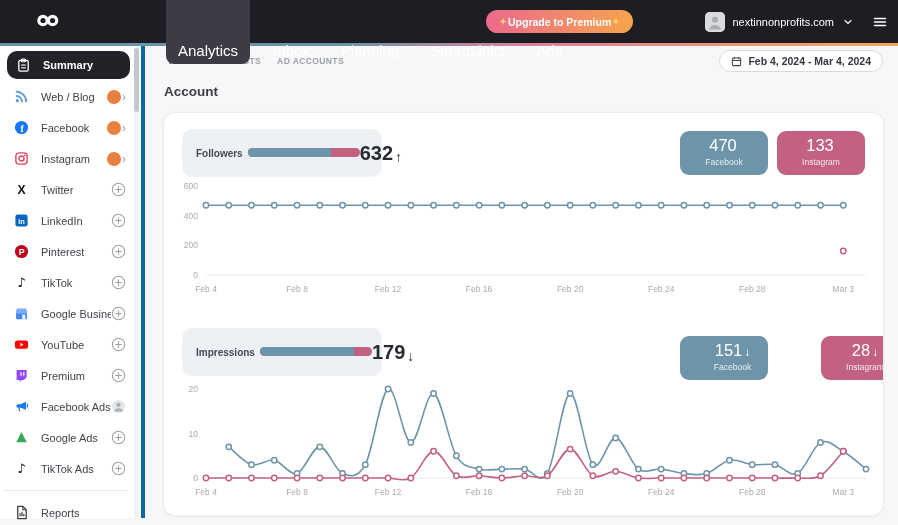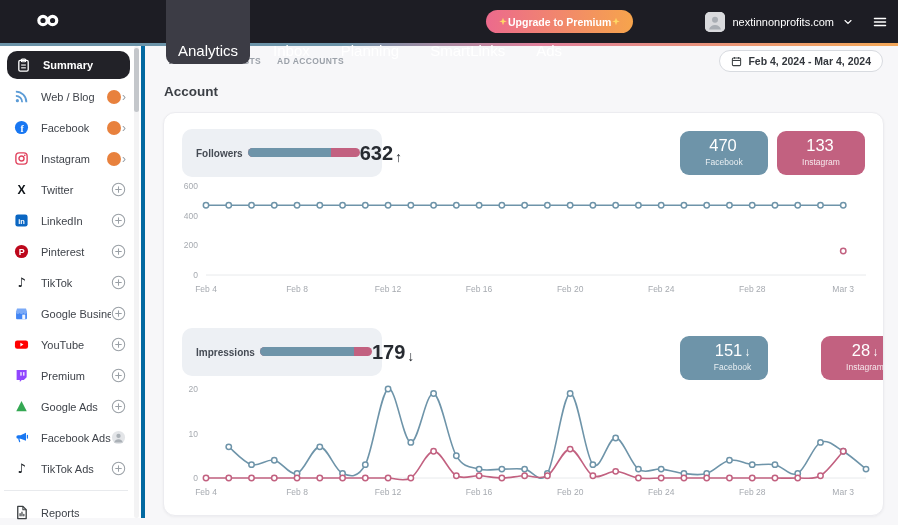--- a/index.html
+++ b/index.html
@@ -337,44 +337,44 @@
           <span class="sright">
             <svg viewBox="0 0 16 16">
               <circle cx="8" cy="8" r="6.6" fill="none" stroke="#9aa0a6" stroke-width="1.1"></circle>
               <path d="M8 5v6M5 8h6" stroke="#9aa0a6" stroke-width="1.1" stroke-linecap="round"></path>
             </svg>
           </span>
         </div>
         <div class="side-item">
           <span class="sicon">
             <svg viewBox="0 0 16 16">
-              <path d="M8 2.2L13.6 13H2.4z" fill="#34a853"></path>
-            </svg>
-          </span>
-          <span class="slabel">Google Ads</span>
-          <span class="sright">
-            <svg viewBox="0 0 16 16">
-              <circle cx="8" cy="8" r="6.6" fill="none" stroke="#9aa0a6" stroke-width="1.1"></circle>
-              <path d="M8 5v6M5 8h6" stroke="#9aa0a6" stroke-width="1.1" stroke-linecap="round"></path>
-            </svg>
-          </span>
-        </div>
-        <div class="side-item">
-          <span class="sicon">
-            <svg viewBox="0 0 16 16">
               <path d="M12.8 2.8v8.6L7 9.3H4.4a1.9 1.9 0 0 1 0-3.8H7z" fill="#1877f2"></path>
               <path d="M14.3 5.6v3M5.2 9.6l.8 2.8" stroke="#1877f2" stroke-width="1.3" stroke-linecap="round" fill="none"></path>
             </svg>
           </span>
           <span class="slabel">Facebook Ads</span>
           <span class="sright">
             <svg viewBox="0 0 16 16">
               <circle cx="8" cy="8" r="7" fill="#e3e5e8"></circle>
               <circle cx="8" cy="6.3" r="2.3" fill="#aab0b6"></circle>
               <path d="M3.4 13.2a4.9 4.9 0 0 1 9.2 0z" fill="#aab0b6"></path>
+            </svg>
+          </span>
+        </div>
+        <div class="side-item">
+          <span class="sicon">
+            <svg viewBox="0 0 16 16">
+              <path d="M8 2.2L13.6 13H2.4z" fill="#34a853"></path>
+            </svg>
+          </span>
+          <span class="slabel">Google Ads</span>
+          <span class="sright">
+            <svg viewBox="0 0 16 16">
+              <circle cx="8" cy="8" r="6.6" fill="none" stroke="#9aa0a6" stroke-width="1.1"></circle>
+              <path d="M8 5v6M5 8h6" stroke="#9aa0a6" stroke-width="1.1" stroke-linecap="round"></path>
             </svg>
           </span>
         </div>
         <div class="side-item">
           <span class="sicon">
             <svg viewBox="0 0 16 16">
               <text x="8" y="13.2" text-anchor="middle" font-size="14" font-weight="bold" font-family="DejaVu Sans,sans-serif" fill="#0f1419">♪</text>
             </svg>
           </span>
           <span class="slabel">TikTok Ads</span>

